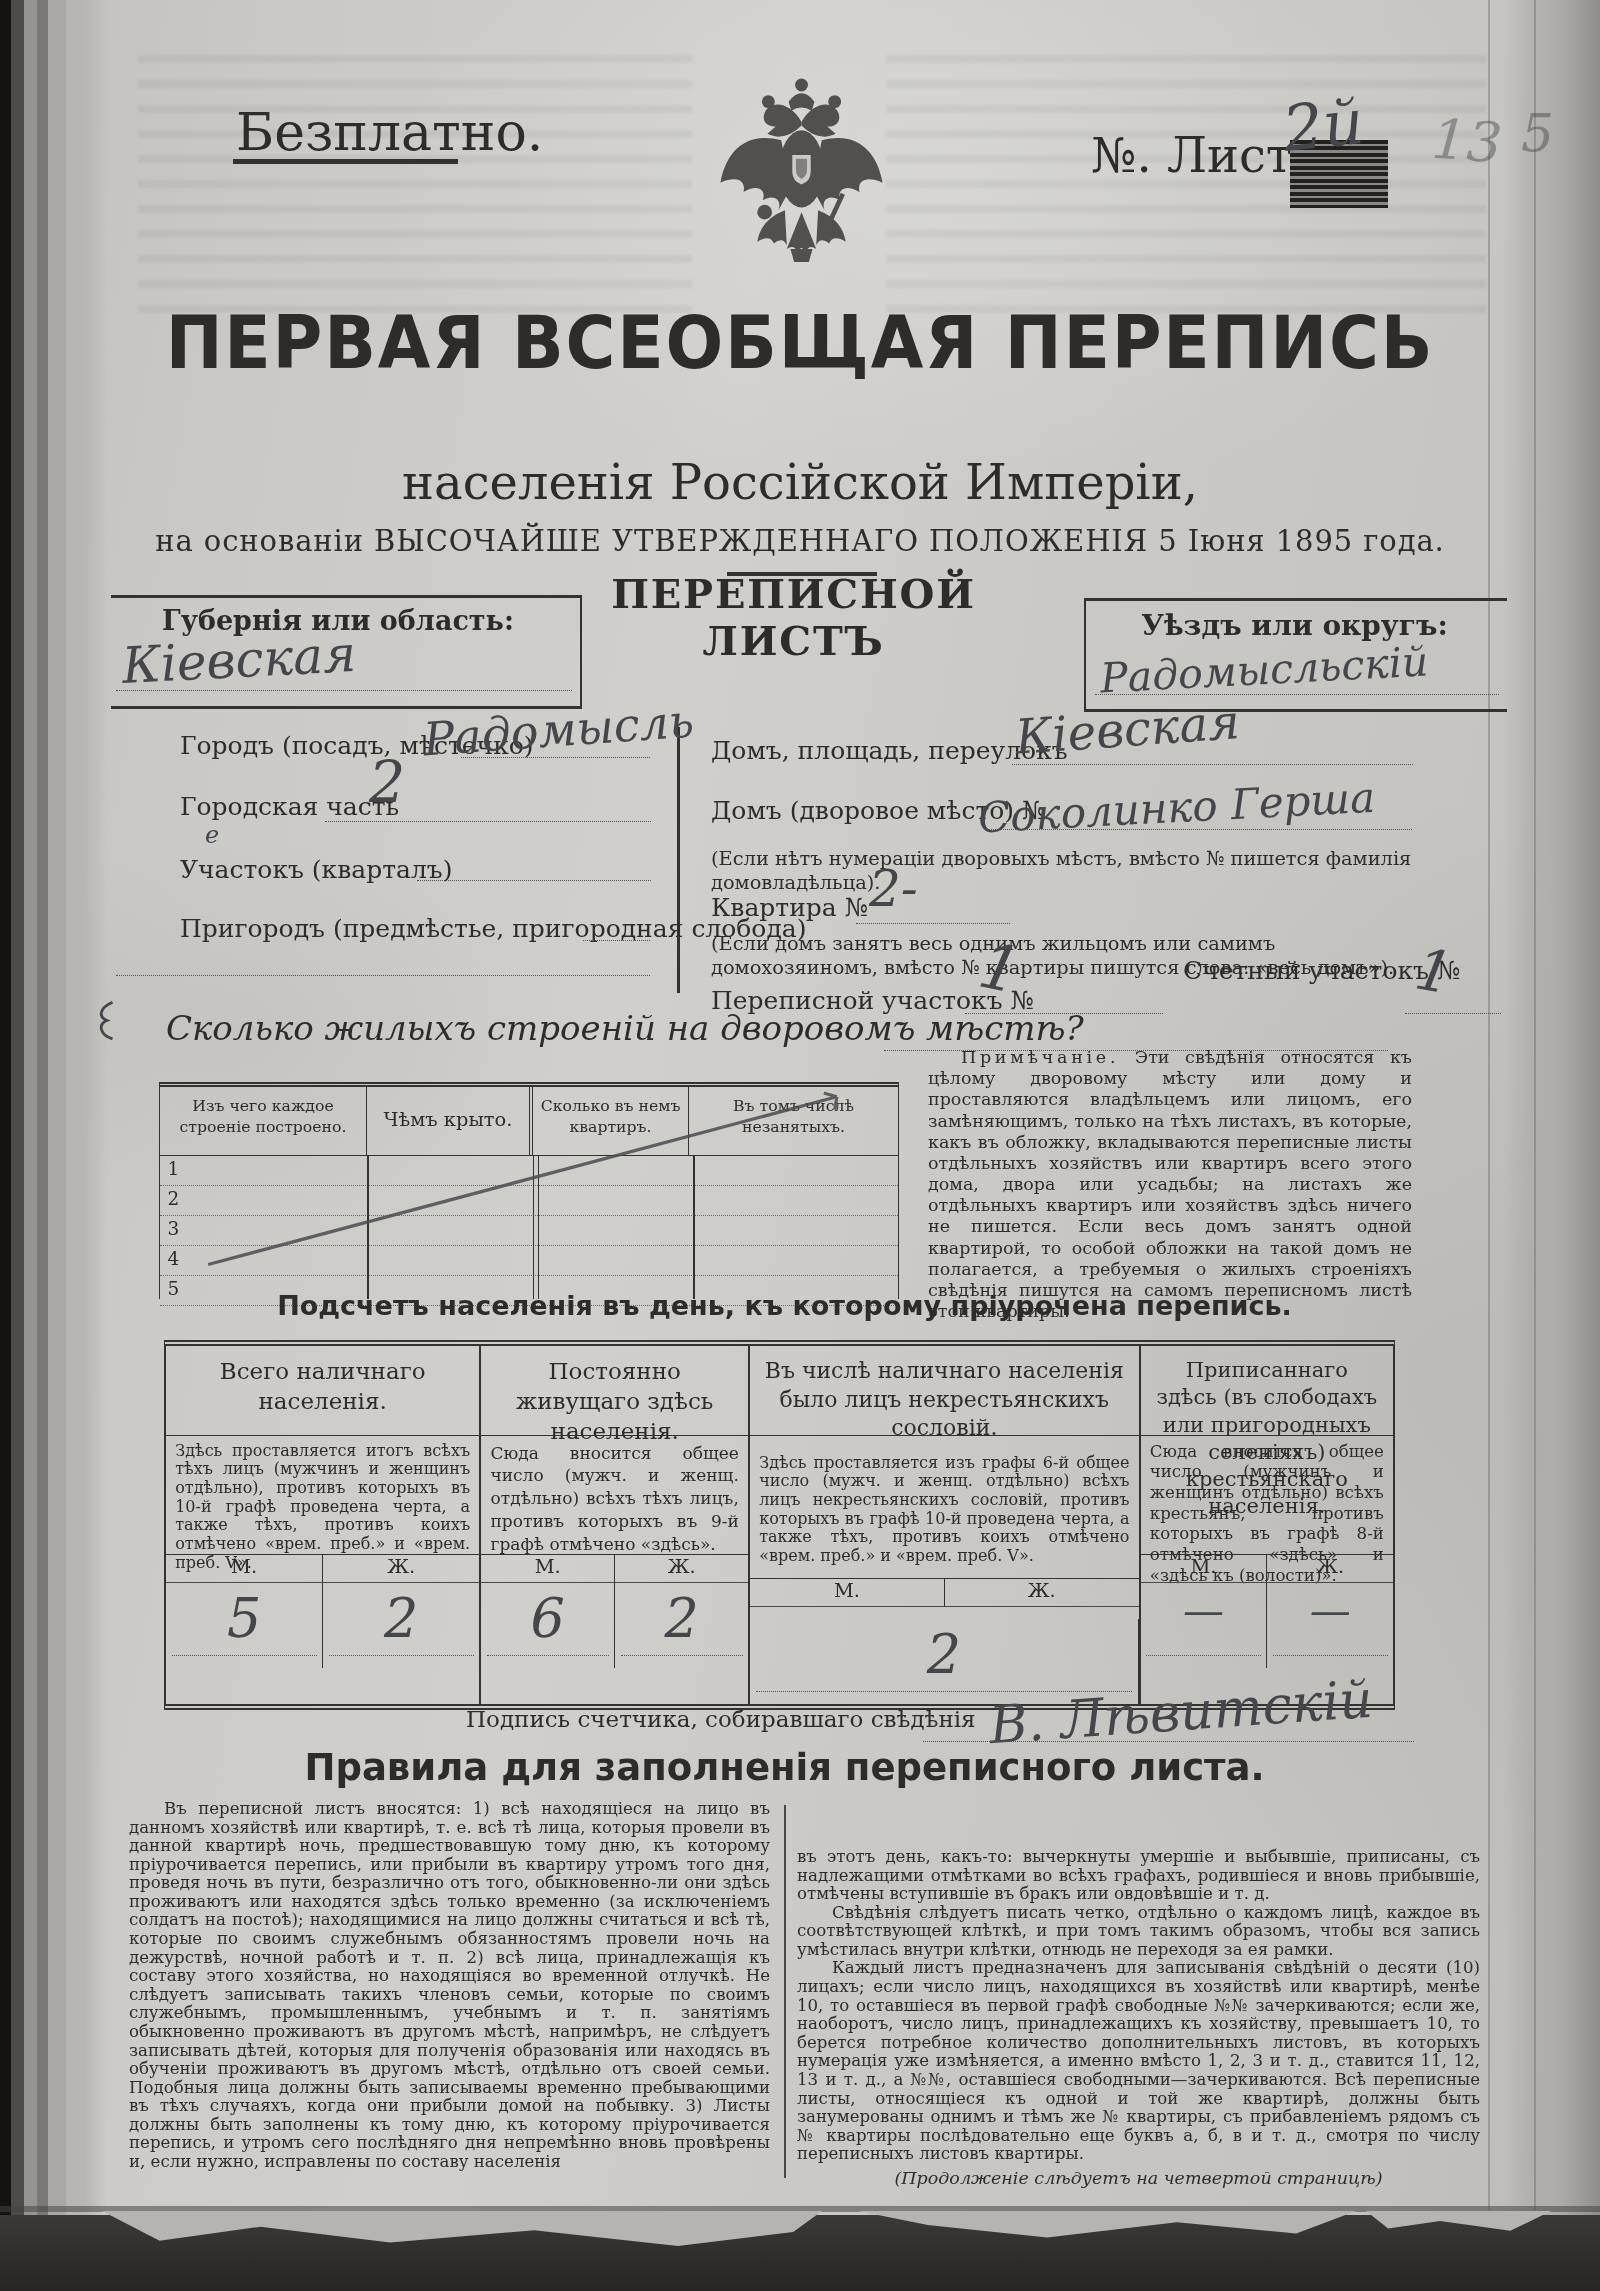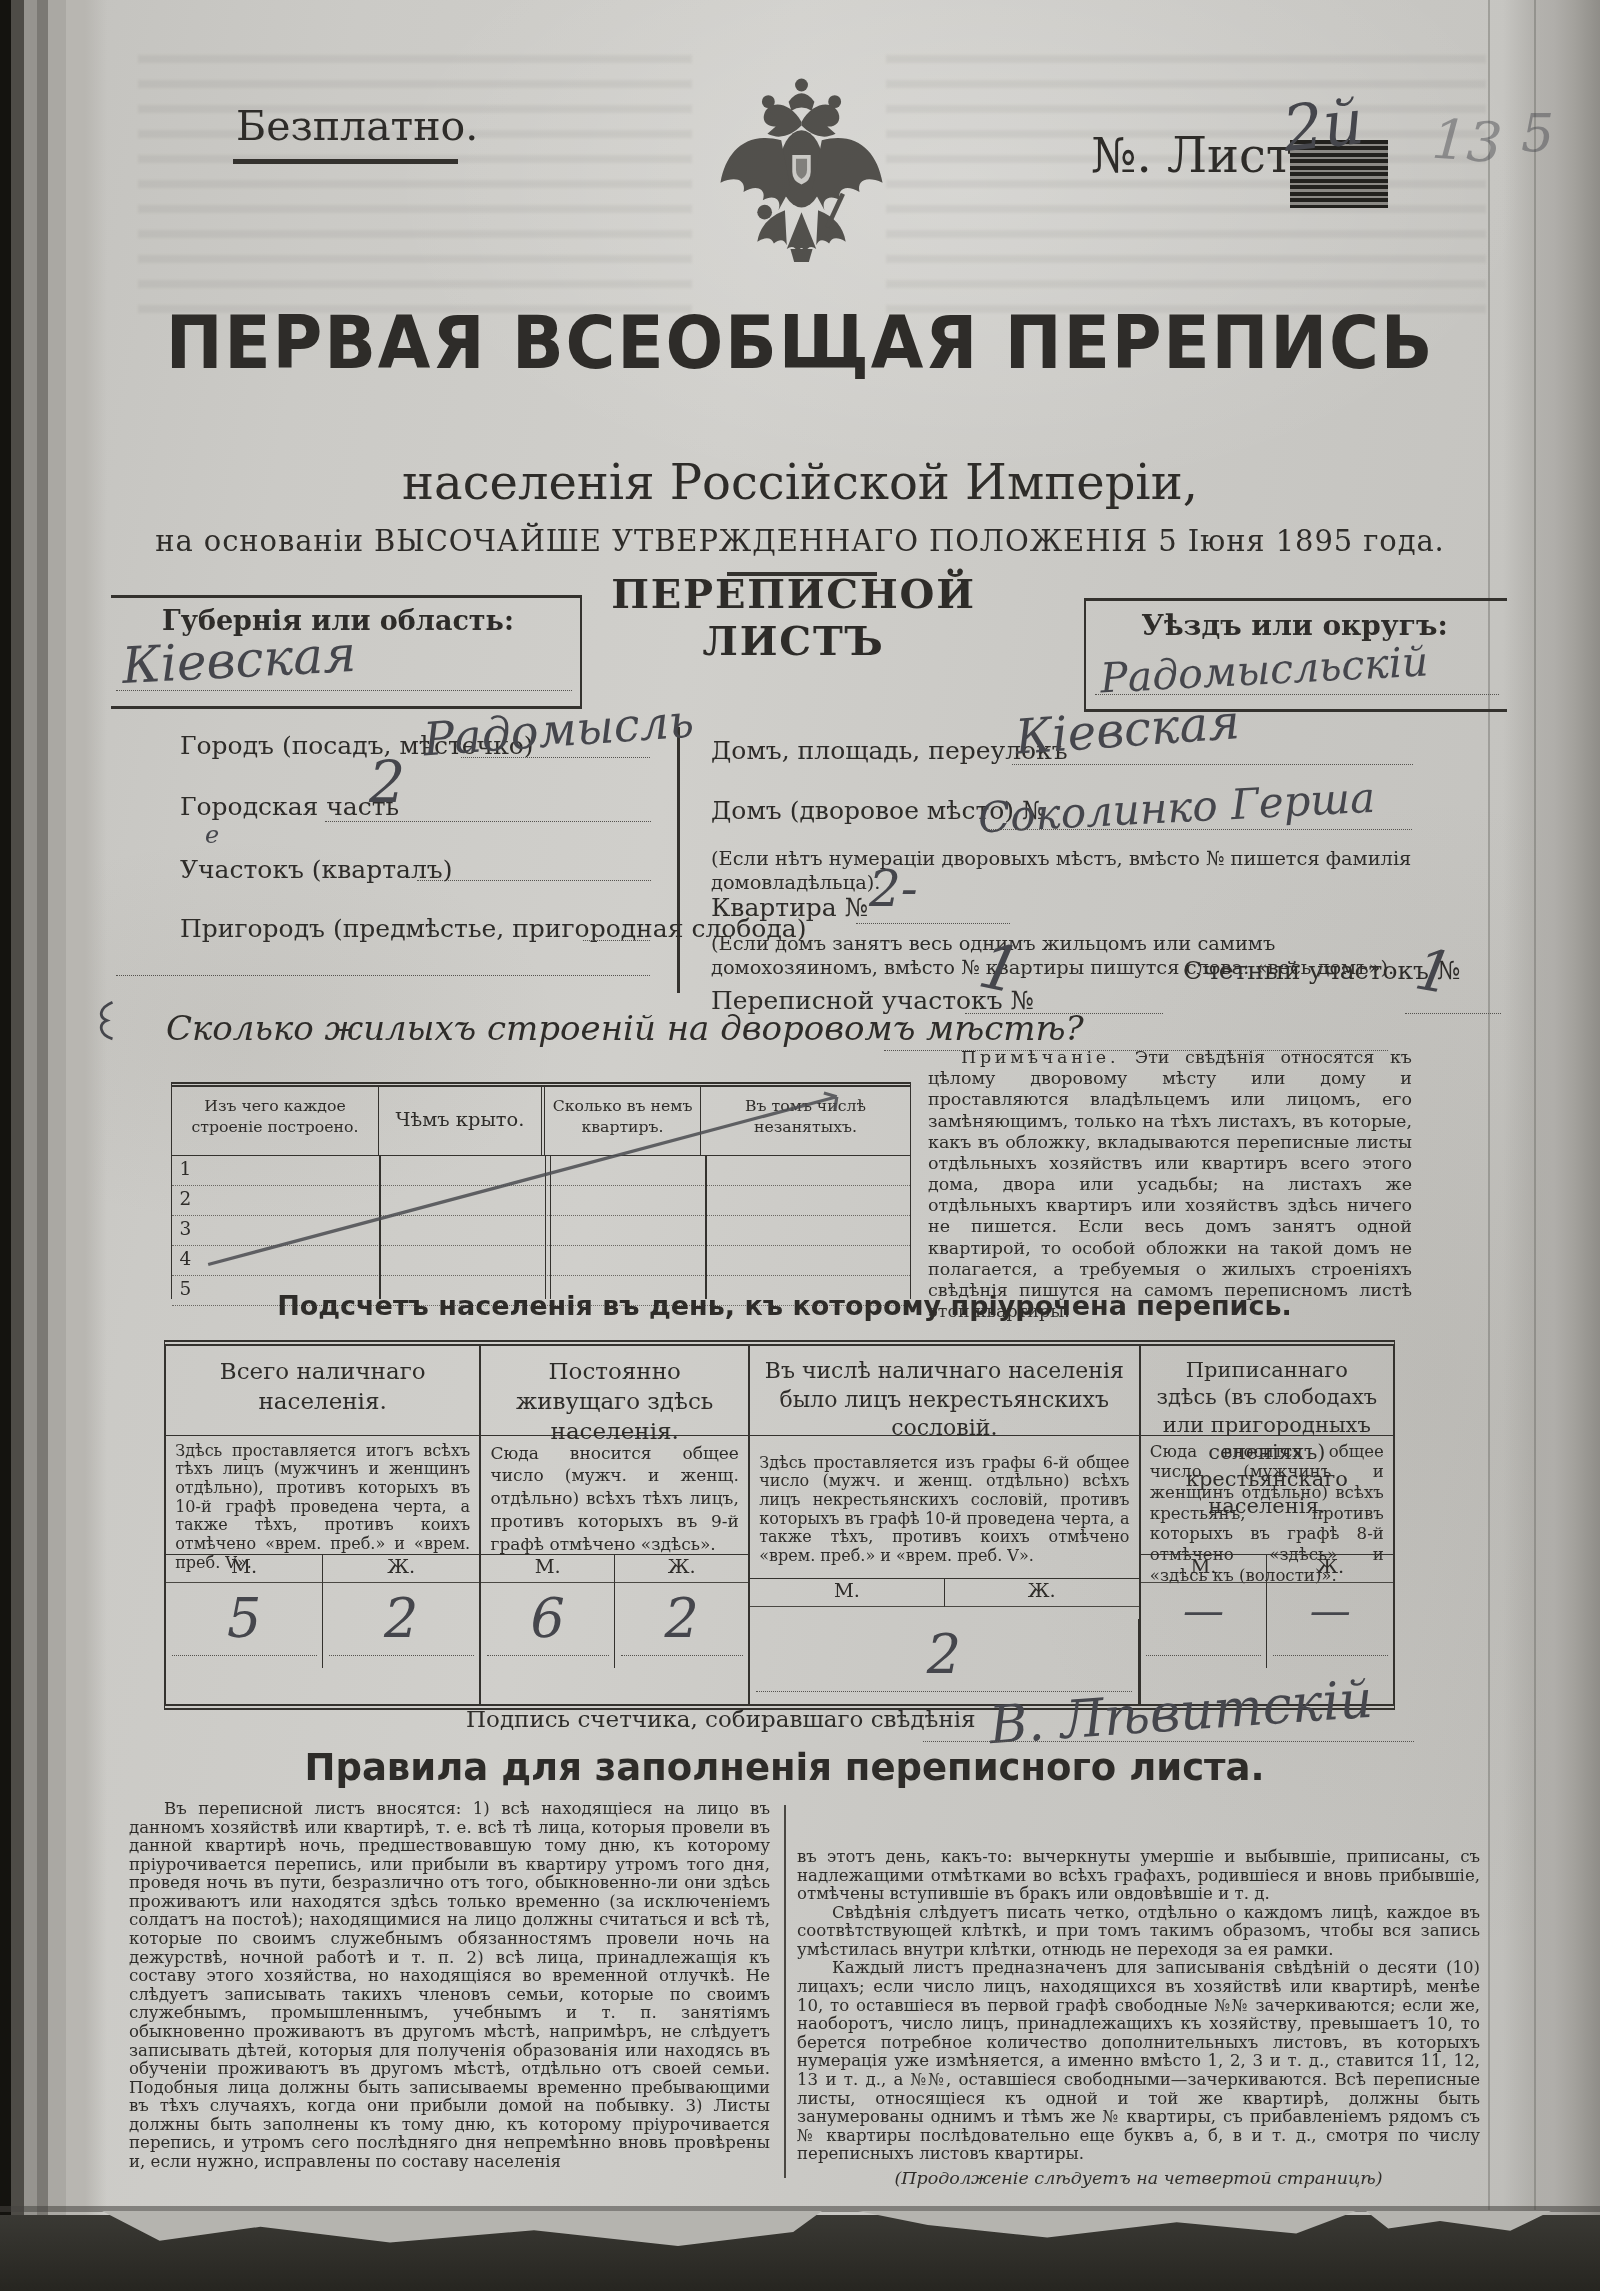--- a/index.html
+++ b/index.html
@@ -28,21 +28,21 @@
   .dots{border-bottom:1.8px dotted #55534f;z-index:3;}
   .label{white-space:nowrap;z-index:3;}
   .fine{font-size:19.4px;line-height:1.25;z-index:3;}
   .rule-text{font-size:16.6px;line-height:1.12;text-align:justify;z-index:3;}
   .center{text-align:center;}
   
   .hbox{z-index:3;}
   #gub-box{left:111px;top:595px;width:469px;height:108px;border-top:3.7px solid #34322e;border-bottom:3.7px solid #34322e;border-right:2.8px solid #34322e;}
   #uezd-box{left:1084px;top:598px;width:421px;height:108px;border-top:3.7px solid #34322e;border-bottom:3.7px solid #34322e;border-left:2.8px solid #34322e;}
   
-  #btable{left:171px;top:1082px;width:738px;height:212px;border-top:5.5px double #34322e;border-left:1.8px solid #34322e;border-right:1.8px solid #34322e;z-index:3;}
+  #btable{left:159px;top:1082px;width:738px;height:212px;border-top:5.5px double #34322e;border-left:1.8px solid #34322e;border-right:1.8px solid #34322e;z-index:3;}
   #btable .hrow{display:flex;height:68px;border-bottom:1.8px solid #34322e;}
   #btable .hcell{font-size:15.7px;line-height:1.3;text-align:center;padding-top:9.2px;box-sizing:border-box;}
   #bt-c1{width:207px;border-right:1.8px solid #34322e;}
   #bt-c2{width:166px;border-right:4.6px double #34322e;font-size:19.4px !important;padding-top:20px !important;}
   #bt-c3{width:156px;border-right:1.8px solid #34322e;}
   #bt-c4{flex:1;}
   #btable .brow{position:relative;height:29px;border-bottom:0.9px dotted #6a6863;}
   #btable .brow .num{position:absolute;left:7.4px;top:1.8px;font-size:18.5px;}
   #btable .vline{position:absolute;top:68px;bottom:0;width:1.8px;background:#34322e;}
   
@@ -74,21 +74,21 @@
 
 <div id="doc">
 
   <div class="abs bleed" style="left:138px;top:55px;width:554px;height:268px;"></div>
   <div class="abs bleed" style="left:886px;top:55px;width:600px;height:268px;"></div>
   <div class="abs" id="left-edge"></div>
   <div class="abs" id="right-edge"></div>
   <div class="abs crease" style="left:1488px;"></div>
   <div class="abs crease" style="left:1534px;"></div>
 
-  <div class="abs label" style="left:236px;top:102px;font-size:41px;z-index:3;">Безплатно.</div>
+  <div class="abs label" style="left:236px;top:102px;font-size:52px;z-index:3;">Безплатно.</div>
   <div class="abs" style="left:233px;top:159px;width:225px;height:4.6px;background:#34322e;z-index:3;"></div>
 
   <svg class="abs" style="left:711px;top:74px;z-index:3;opacity:.85;" width="181" height="210" viewBox="0 0 196 228">
     <g fill="#3b3935">
       <circle cx="98" cy="12" r="7"></circle>
       <path d="M84,30 q14,-18 28,0 l-3,10 q-11,-7 -22,0 z"></path>
       <path d="M98,52 C86,30 64,28 58,42 c-4,10 4,16 12,15 l-9,8 c14,7 27,1 37,-9 z"></path>
       <path d="M98,52 C110,30 132,28 138,42 c4,10 -4,16 -12,15 l9,8 c-14,7 -27,1 -37,-9 z"></path>
       <circle cx="62" cy="30" r="7"></circle>
         <circle cx="134" cy="30" r="7"></circle>

